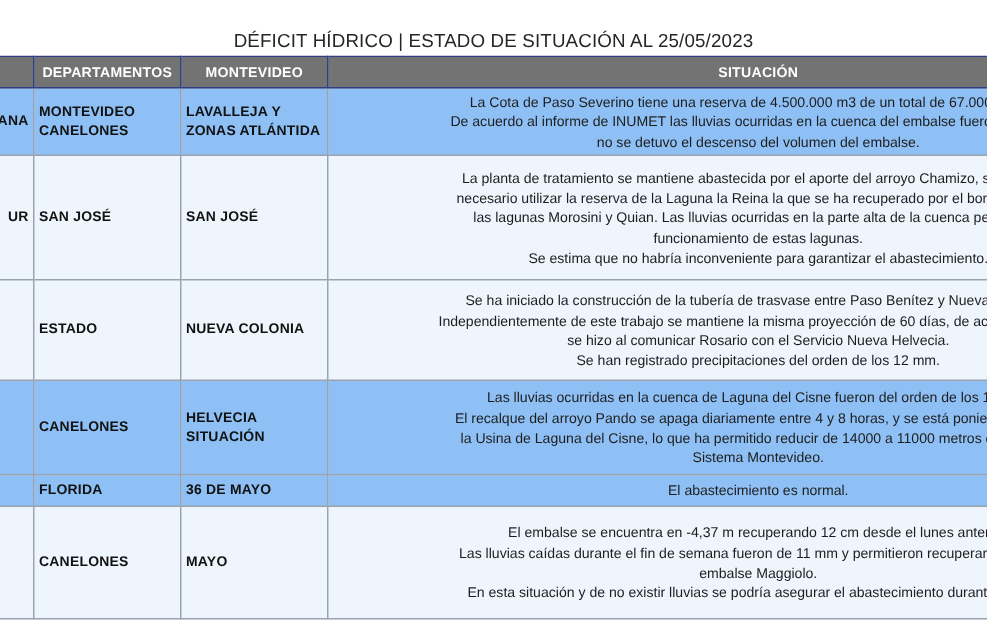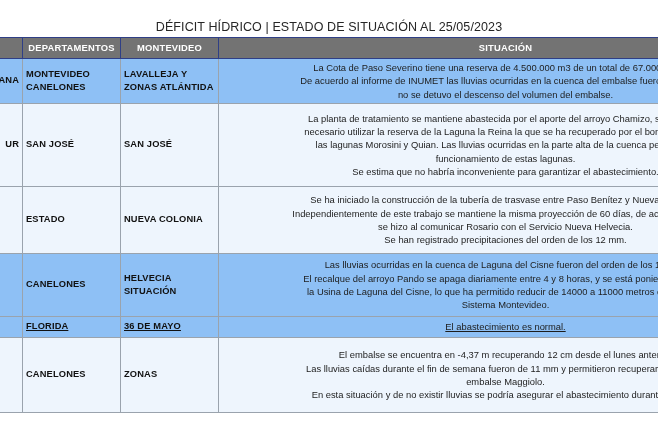--- a/index.html
+++ b/index.html
@@ -111,21 +111,21 @@
     display: block;
     white-space: nowrap;
     overflow: visible;
   }
 
   
   tr[data-row="montevideo"] > td { height: 40px; }
   tr[data-row="sanjose"] > td    { height: 78px; }
   tr[data-row="colonia"] > td    { height: 62px; }
   tr[data-row="canelones"] > td  { height: 58px; }
-  tr[data-row="florida"] > td    { height: 16px; text-decoration: underline; }
+  tr[data-row="florida"] > td    { height: 16px; }
   tr[data-row="lavalleja"] > td  { height: 70px; }
 </style>
 </head>
 <body>
 
 <h1 id="page-title">DÉFICIT HÍDRICO | ESTADO DE SITUACIÓN AL 25/05/2023</h1>
 
 <div id="table-viewport">
   <table class="situacion-table">
     <colgroup>
@@ -191,21 +191,21 @@
           <td class="col-region"></td>
           <td class="col-depto"><span class="cell-line">FLORIDA</span></td>
           <td class="col-localidad"><span class="cell-line">36 DE MAYO</span></td>
           <td class="col-situacion">
             <span class="sit-line">El abastecimiento es normal.</span>
           </td>
         </tr>
         <tr class="band-light" data-row="lavalleja">
           <td class="col-region"></td>
           <td class="col-depto"><span class="cell-line">CANELONES</span></td>
-          <td class="col-localidad"><span class="cell-line">ZONAS</span></td>
+          <td class="col-localidad"><span class="cell-line">MAYO</span></td>
           <td class="col-situacion">
             <span class="sit-line">El embalse se encuentra en -4,37 m recuperando 12 cm desde el lunes anterior.</span>
             <span class="sit-line">Las lluvias caídas durante el fin de semana fueron de 11 mm y permitieron recuperar el nivel del</span>
             <span class="sit-line">embalse Maggiolo.</span>
             <span class="sit-line">En esta situación y de no existir lluvias se podría asegurar el abastecimiento durante 90 días.</span>
           </td>
         </tr>
       </tbody>
   </table>
 </div>

